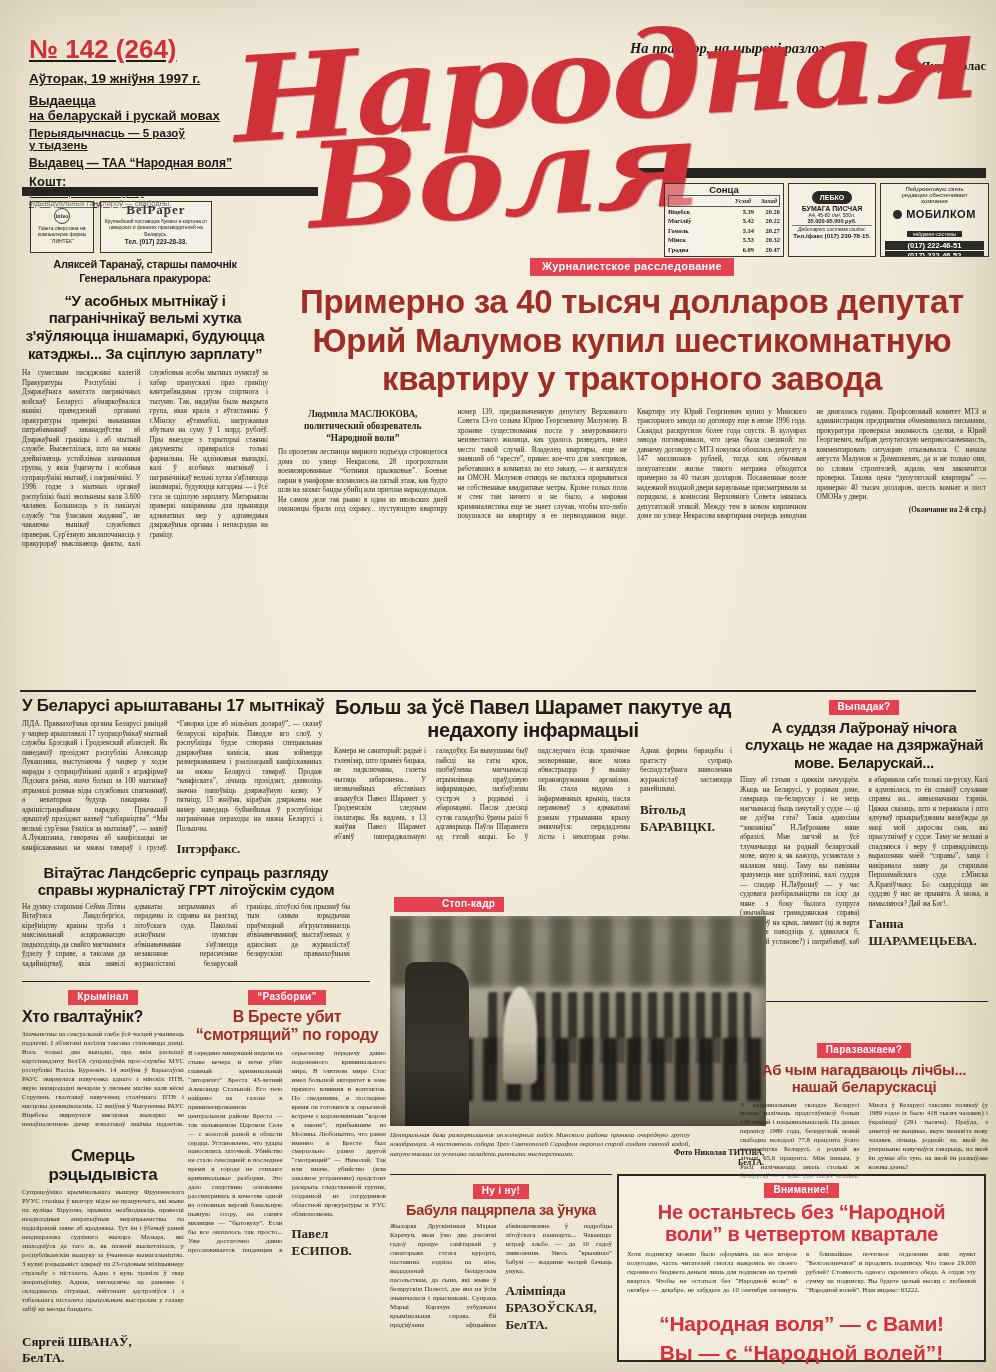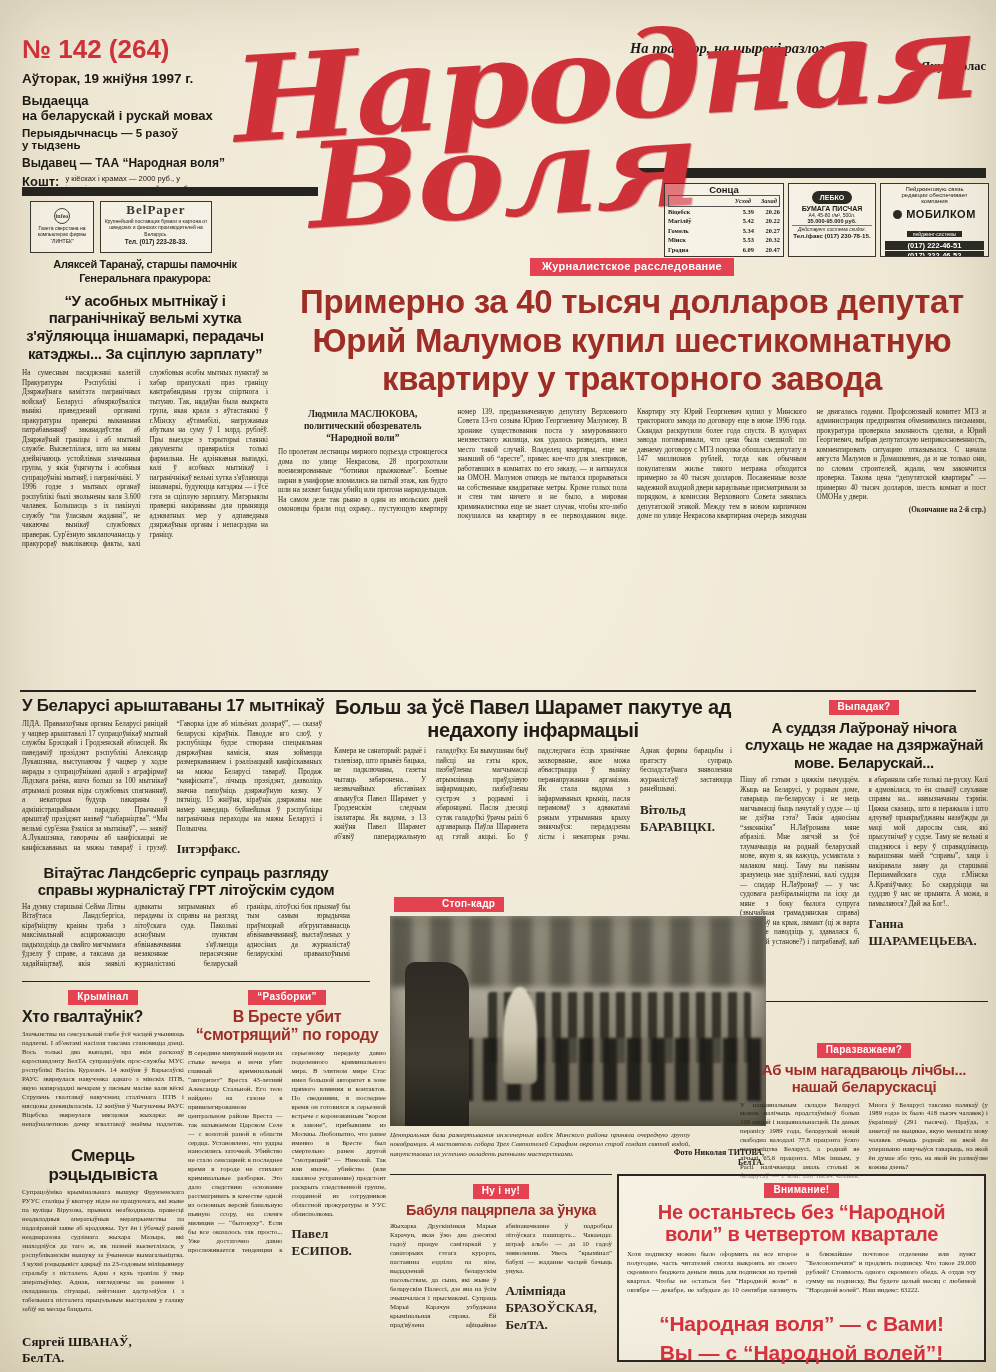--- a/index.html
+++ b/index.html
@@ -45,29 +45,29 @@
   .ph-priest{position:absolute;left:30%;top:34%;width:9%;height:46%;
          background:linear-gradient(180deg,#dcd6c4 0%,#c9c2ac 55%,#8f8a76 100%);
          border-radius:50% 50% 6px 6px;filter:blur(.8px);}
   .caption{font-style:italic;font-size:6.9px;line-height:1.35;text-align:justify;color:#2b2720;}
 </style>
 </head>
 <body>
 
 <div class="page">
 
-  <div class="abs" style="left:22px;top:34px;width:300px;">
+  <div class="abs" style="left:29px;top:34px;width:300px;text-decoration:underline;">
     <div class="sans" style="font-size:26px;font-weight:bold;color:#cf3139;">№ 142 (264)</div>
     <div class="sans" style="font-size:13.5px;font-weight:bold;margin-top:6px;">Аўторак, 19 жніўня 1997 г.</div>
     <div class="sans" style="font-size:13px;font-weight:bold;margin-top:7px;">Выдаецца</div>
     <div class="sans" style="font-size:13px;font-weight:bold;">на беларускай і рускай мовах</div>
     <div class="sans" style="font-size:11.5px;font-weight:bold;margin-top:4px;">Перыядычнасць — 5 разоў</div>
     <div class="sans" style="font-size:11.5px;font-weight:bold;">у тыдзень</div>
     <div class="sans" style="font-size:12px;font-weight:bold;margin-top:5px;">Выдавец — ТАА “Народная воля”</div>
-    <div style="display:flex;margin-top:4px;align-items:flex-start;">
+    <div style="display:flex;margin-top:4px;align-items:flex-start;flex-direction:column;">
       <span class="sans" style="font-size:13px;font-weight:bold;margin-right:6px;">Кошт:</span>
       <span class="sans" style="font-size:7.6px;line-height:1.3;width:150px;">у кіёсках і крамах — 2000 руб., у індывідуальных гандляроў — свабодны.</span>
     </div>
   </div>
 
   <div class="abs rule" style="left:22px;top:187px;width:296px;height:9px;"></div>
 
   <div class="abs adbox" style="left:30px;top:201px;width:62px;height:50px;text-align:center;">
     <div style="margin-top:2px;">
       <span style="display:inline-block;width:14px;height:14px;border:1.5px solid #444;border-radius:50%;font:bold 6px/14px 'Liberation Serif',serif;color:#444;">infeo</span>
@@ -150,21 +150,21 @@
       <span style="display:inline-block;width:9px;height:9px;border-radius:50%;background:#2c2a24;vertical-align:middle;"></span>
       <span class="sans" style="font-size:11px;font-weight:bold;letter-spacing:.5px;vertical-align:middle;">МОБИЛКОМ</span>
     </div>
     <div class="sans" style="font-size:5px;background:#2c2a24;color:#fff;display:inline-block;padding:0 6px;">пейджинг-системы</div>
     <div class="sans" style="font-size:7.5px;font-weight:bold;background:#2c2a24;color:#fff;margin:1px 4px 0;">(017) 222-46-51</div>
     <div class="sans" style="font-size:7.5px;font-weight:bold;background:#2c2a24;color:#fff;margin:1px 4px 0;">(017) 222-46-52</div>
   </div>
 
   <div class="abs" style="left:22px;top:258px;width:246px;">
     <div class="hl" style="font-size:11px;line-height:1.25;">Аляксей Таранаў, старшы памочнік Генеральнага пракурора:</div>
-    <div class="hl" style="font-size:15px;line-height:1.18;margin:6px 0 7px;">“У асобных мытнікаў і пагранічнікаў вельмі хутка з'яўляюцца іншамаркі, перадачы катэджы... За сціплую зарплату”</div>
+    <div class="hl" style="font-size:15px;line-height:1.18;margin:6px 0 7px;">“У асобных мытнікаў і пагранічнікаў вельмі хутка з'яўляюцца іншамаркі, будуюцца катэджы... За сціплую зарплату”</div>
     <div class="body-txt c2" style="height:296px;">На сумесным пасяджэнні калегій Пракуратуры Рэспублікі і Дзяржаўнага камітэта пагранічных войскаў Беларусі абмяркоўваліся вынікі праведзенай органамі пракуратуры праверкі выканання патрабаванняў заканадаўства аб Дзяржаўнай граніцы і аб мытнай службе. Высветлілася, што на мяжы дзейнічаюць устойлівыя злачынныя групы, у якія ўцягнуты і асобныя супрацоўнікі мытняў, і пагранічнікі. У 1996 годзе з мытных органаў рэспублікі былі звольнены каля 3.600 чалавек. Большасць з іх пакінулі службу “па ўласным жаданні”, не чакаючы вынікаў службовых праверак. Сур'ёзную заклапочанасць у пракурораў выклікаюць факты, калі службовыя асобы мытных пунктаў за хабар прапускалі праз граніцу кантрабандныя грузы спіртнога і тытуню. Так, нядаўна была выкрыта група, якая крала з аўтастаянкі ў г.Мінску аўтамабілі, нагружаныя абуткам на суму ў 1 млрд. рублёў. Пры выездзе з тэрыторыі стаянкі дакументы правяраліся толькі фармальна. Не адзінкавыя выпадкі, калі ў асобных мытнікаў і пагранічнікаў вельмі хутка з'яўляюцца іншамаркі, будуюцца катэджы — і ўсё гэта за сціплую зарплату. Матэрыялы праверкі накіраваны для прыняцця адэкватных мер у адпаведныя дзяржаўныя органы і непасрэдна на граніцу.</div>
   </div>
 
   <div class="abs" style="left:278px;top:256px;width:708px;text-align:center;">
     <span class="badge">Журналистское расследование</span>
     <div class="hl hl-red preline" style="font-size:33px;line-height:1.17;margin:7px 0 9px;">Примерно за 40 тысяч долларов депутат
 Юрий Малумов купил шестикомнатную
 квартиру у тракторного завода</div>
     <div class="body-txt c4" style="height:252px;text-align:justify;">
       <div class="preline" style="font-weight:bold;text-align:center;font-size:9.3px;line-height:1.3;margin-bottom:4px;">Людмила МАСЛЮКОВА,

